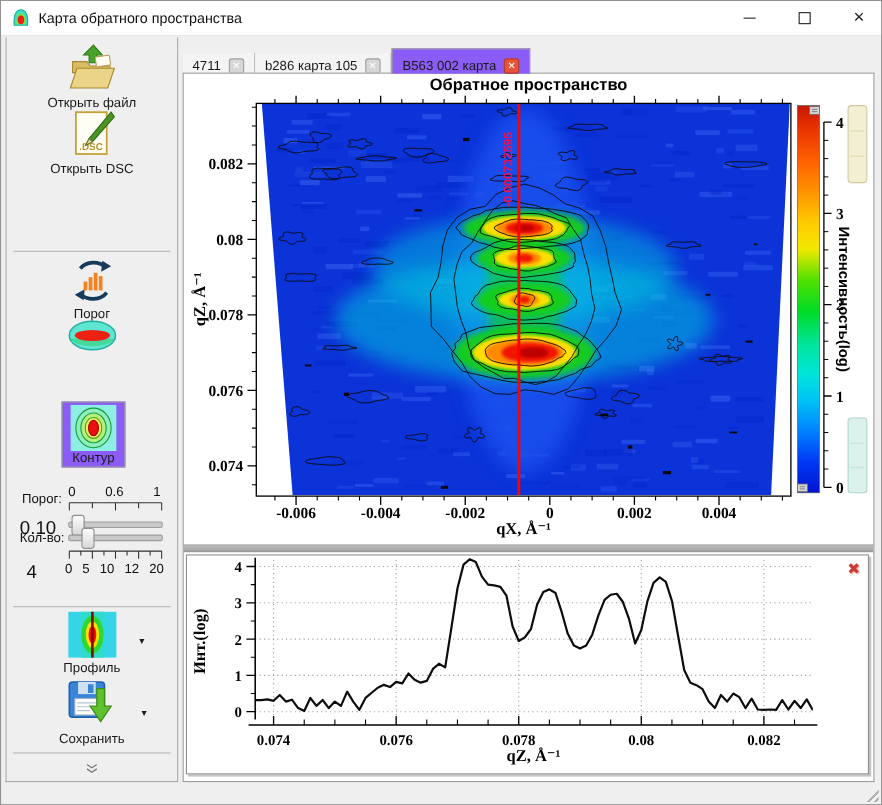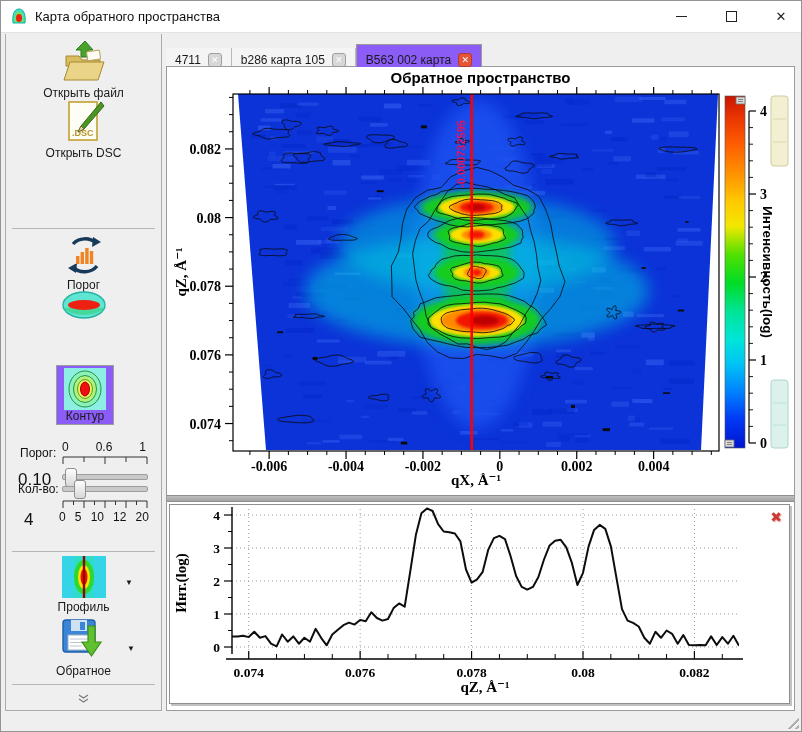--- a/index.html
+++ b/index.html
@@ -177,21 +177,21 @@
 
     <div class="sb-btn" style="top:584px">
       <svg width="46" height="44">
         <rect x="2" y="2" width="32" height="32" rx="3" fill="#3a85d8" stroke="#1f5fa8" stroke-width="1.4"></rect>
         <rect x="10" y="2" width="16" height="11" fill="#cfe2f4"></rect>
         <rect x="19" y="4" width="5" height="8" fill="#3a85d8"></rect>
         <rect x="7" y="17" width="22" height="15" fill="#ffffff" stroke="#9ab0c4"></rect>
         <path d="M9,21 h18 M9,24.5 h18 M9,28 h12" stroke="#b8c4d0"></path>
         <path d="M27,8 h7 v16 h6 l-9.5,14 -9.5,-14 h6 Z" fill="#5fc12e" stroke="#3d8f1c" stroke-width="1.2"></path>
       </svg>
-      <span class="sb-label">Обратное</span>
+      <span class="sb-label">Сохранить</span>
       <span class="dd-arrow" style="right:26px;top:26px">▼</span>
     </div>
 
     <div class="sb-sep" style="top:650px"></div>
     <svg id="collapse-chevron" style="top:660px" width="13" height="10">
       <path d="M2,1 L6.5,4 L11,1 M2,5 L6.5,8 L11,5" stroke="#7a7a7a" stroke-width="1.2" fill="none"></path>
     </svg>
   </div>
 
   <div id="tabbar">

